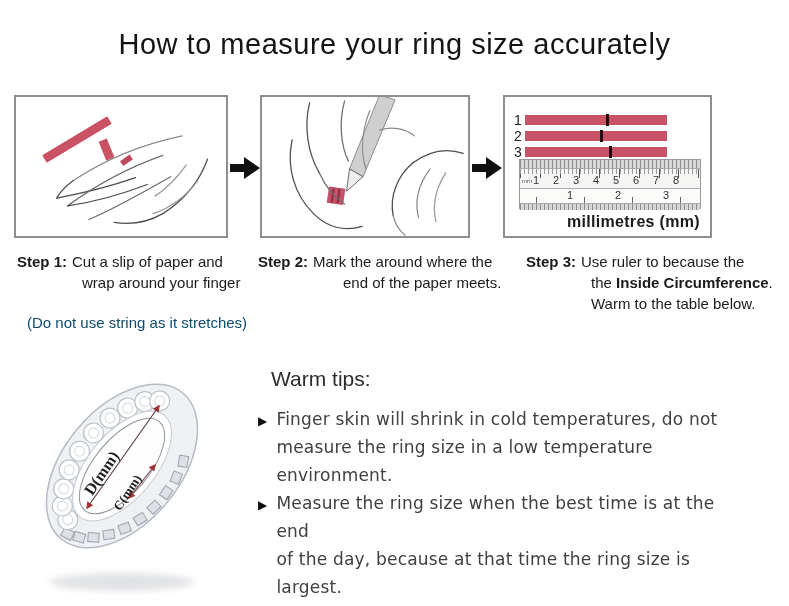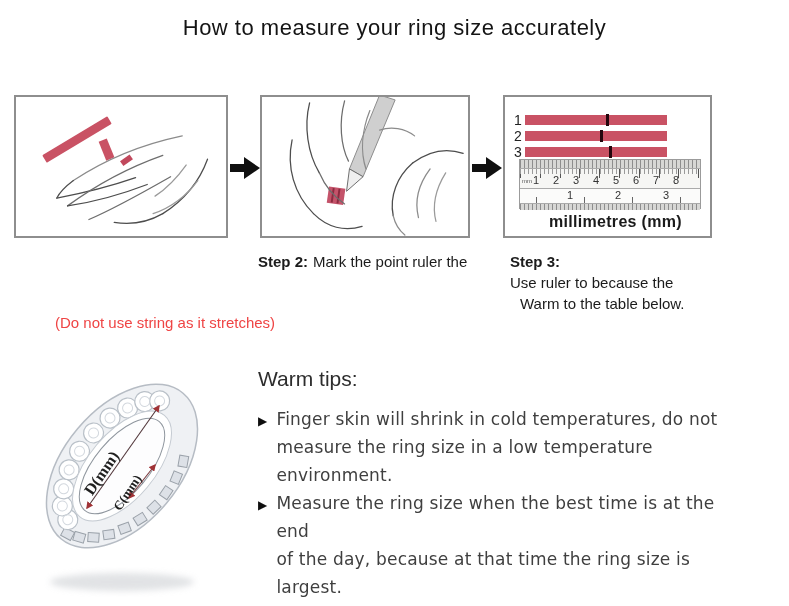--- a/index.html
+++ b/index.html
@@ -1,21 +1,21 @@
 <!DOCTYPE html>
 <html><head>
 <meta charset="utf-8">
 <style>
   html,body{margin:0;padding:0;background:#fff;}
   .page{position:relative;width:789px;height:606px;background:#ffffff;overflow:hidden;
         font-family:"Liberation Sans",sans-serif;color:#1c1c1c;}
 
   
-  .title{position:absolute;top:15px;left:0;right:0;text-align:center;
-         font-size:22px;font-weight:400;letter-spacing:.5px;color:#141414;}
+  .title{position:absolute;top:28px;left:0;right:0;text-align:center;
+         font-size:29px;font-weight:400;letter-spacing:.5px;color:#141414;}
 
   
   .panel{position:absolute;top:95px;height:143px;border:2px solid #8e8e8e;
          background:#fff;box-sizing:border-box;}
   #panel1{left:14px;width:214px;}
   #panel2{left:260px;width:210px;}
   #panel3{left:503px;width:209px;}
   .panel svg{display:block;width:100%;height:100%;}
 
   .flow-arrow{position:absolute;top:156px;width:30px;height:24px;}
@@ -37,37 +37,37 @@
      background-size:100% 5px,100% 9px;background-repeat:no-repeat;}
   .cm-num{position:absolute;top:5px;width:12px;margin-left:-6px;text-align:center;
           font-size:11px;color:#333;}
   .mm-label{position:absolute;left:2px;top:9px;font-size:6px;color:#555;}
   .ruler-band-inch{position:relative;height:14px;background:#fbfbfa;
      background-image:repeating-linear-gradient(90deg,#666 0 1px,rgba(0,0,0,0) 1px 48px);
      background-size:100% 6px;background-repeat:no-repeat;background-position:16px 8px;}
   .inch-num{position:absolute;top:0px;width:12px;margin-left:-6px;text-align:center;
             font-size:11px;color:#333;}
   .ruler-band-ticks.bottom{height:6px;border-top:1px solid #aaa;}
-  .ruler-caption{position:absolute;left:44px;top:116px;font-size:16px;font-weight:600;
+  .ruler-caption{position:absolute;left:62px;top:116px;font-size:16px;font-weight:600;
                  color:#1a1a1a;letter-spacing:.3px;}
 
   
   .caption{position:absolute;top:251px;display:flex;font-size:15px;line-height:1.4;color:#1b1b1b;}
-  #cap1{left:17px;} #cap2{left:258px;justify-content:space-between;} #cap3{left:510px;flex-direction:column;}
+  #cap1{left:17px;} #cap2{left:258px;justify-content:space-between;} #cap3{left:526px;}
   .caption .lbl{font-weight:700;margin-right:5px;white-space:nowrap;}
   .cap-line{display:block;}
   .indent1{padding-left:10px;}
   #cap2 .indent1{padding-left:30px;}
-  .note{position:absolute;font-size:15px;color:#ef4444;margin-left:28px;}
+  .note{position:absolute;font-size:15px;color:#0c4a6e;}
   #note1{left:27px;top:314px;}
   #note3{left:495px;top:314px;}
 
   
   #warm-tips{position:absolute;left:258px;top:367px;width:478px;}
-  .tips-heading{font-size:21px;font-weight:400;color:#2d2d2d;margin:0 0 14px 0;}
+  .tips-heading{font-size:21px;font-weight:400;color:#2d2d2d;margin:0 0 14px 13px;}
   .tip{display:flex;gap:9px;font-family:"DejaVu Sans",sans-serif;
        font-size:17px;color:#3f3f3f;line-height:1.65;letter-spacing:.2px;}
   .tip-marker{flex:0 0 auto;font-size:12px;padding-top:7px;color:#0e0e0e;
               font-family:"DejaVu Sans",sans-serif;}
   .tip-text{white-space:pre-line;}
 
   
   #ring-figure{position:absolute;left:2px;top:366px;width:248px;height:238px;}
 </style>
 </head>
@@ -168,33 +168,40 @@
         <span class="inch-num" style="left:50px;">1</span>
         <span class="inch-num" style="left:98px;">2</span>
         <span class="inch-num" style="left:146px;">3</span>
       </div>
       <div class="ruler-band-ticks bottom"></div>
     </div>
     <span class="ruler-caption">millimetres (mm)</span>
   </div>
 
   <div class="caption" id="cap1">
+    <span class="lbl">Step 1:</span>
+    <span class="cap-text">
+      <span class="cap-line">Cut a slip of paper and</span>
+      <span class="cap-line indent1">wrap around your finger</span>
+    </span>
   </div>
 
   <div class="caption" id="cap2">
     <span class="lbl">Step 2:</span>
     <span class="cap-text">
-      <span class="cap-line">Mark the point ruler the</span>
+      <span class="cap-line">Mark the around where the</span>
+      <span class="cap-line indent1">end of the paper meets.</span>
     </span>
   </div>
 
   <div class="caption" id="cap3">
     <span class="lbl">Step 3:</span>
     <span class="cap-text">
       <span class="cap-line">Use ruler to because the</span>
+      <span class="cap-line indent1"><span>the </span><b>Inside Circumference</b><span>.</span></span>
       <span class="cap-line indent1">Warm to the table below.</span>
     </span>
   </div>
 
   <div class="note" id="note1">(Do not use string as it stretches)</div>
 
   <svg id="ring-figure" viewBox="0 0 248 238">
     <defs>
       <filter id="soft" x="-30%" y="-30%" width="160%" height="160%">
         <feGaussianBlur stdDeviation="3"></feGaussianBlur>

